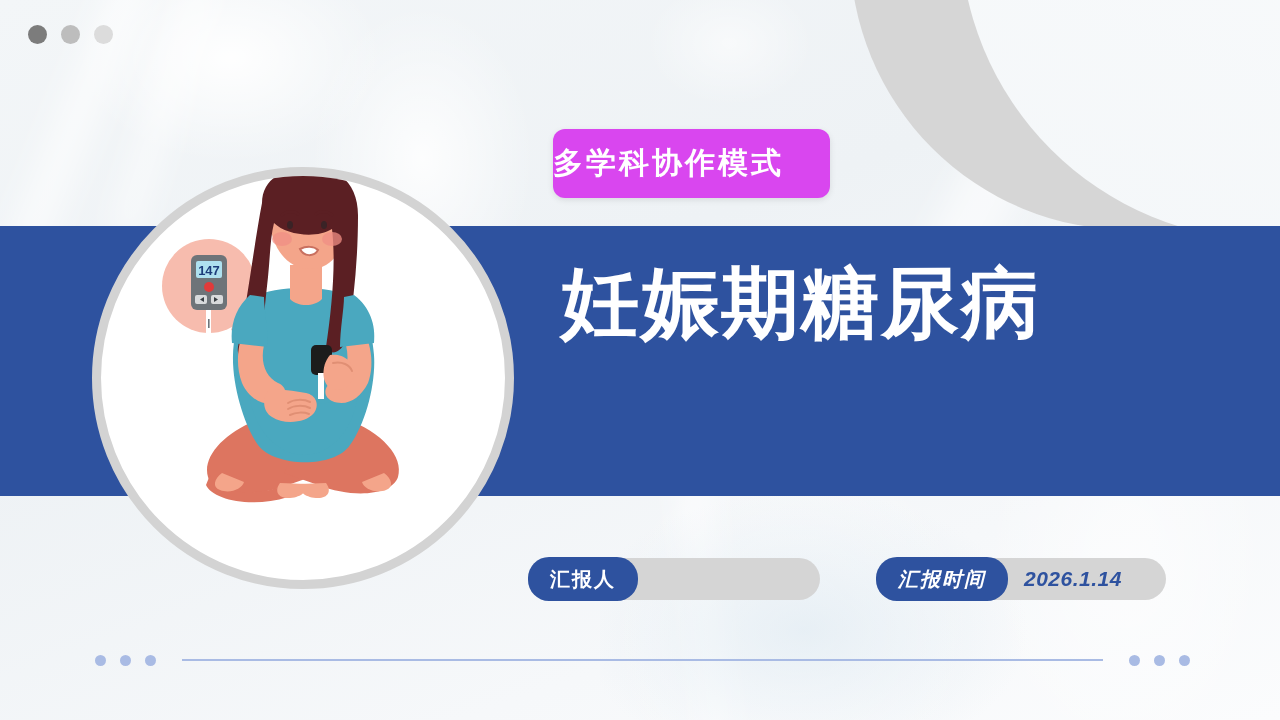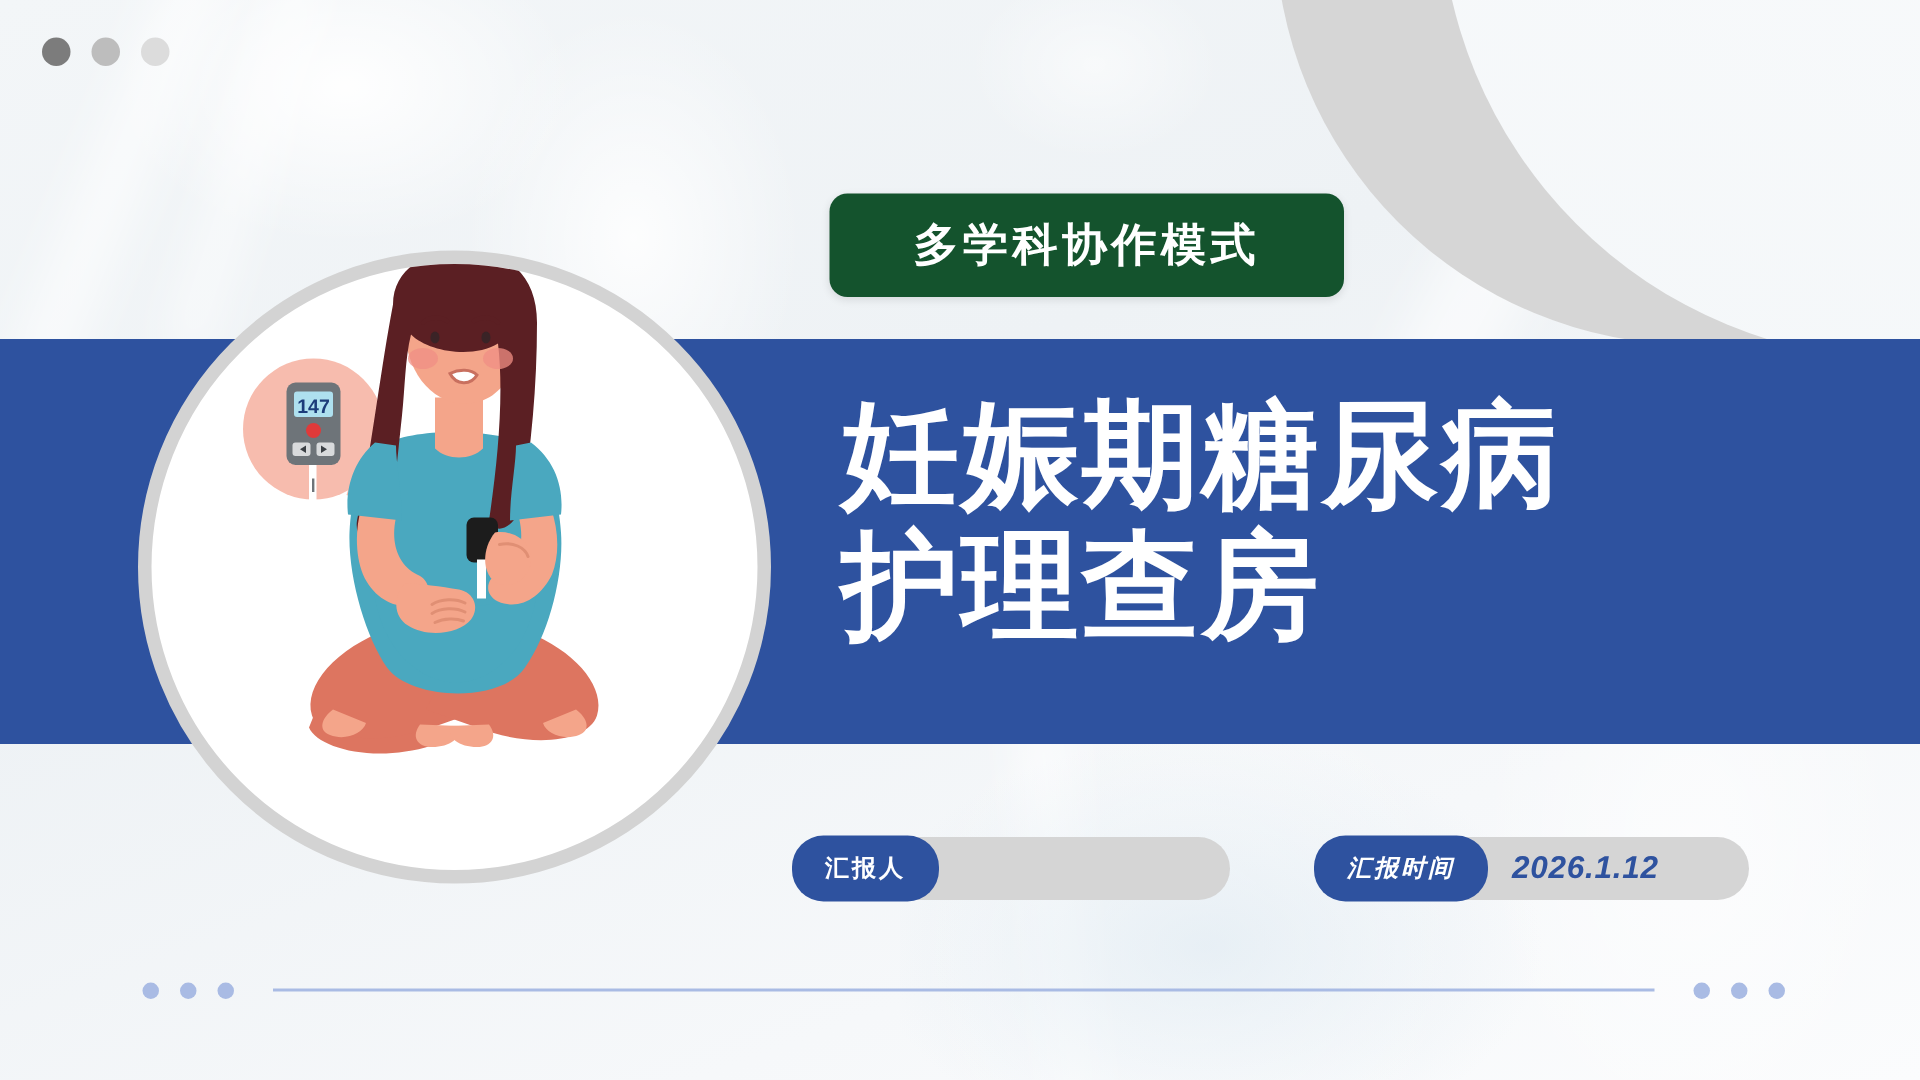--- a/index.html
+++ b/index.html
@@ -119,27 +119,26 @@
     inset: 0;
     width: 100%;
     height: 100%;
   }
 
   
   .subtitle-badge {
     position: absolute;
     left: 553px;
     top: 129px;
-    width: 343px;
+    width: 277px;
     height: 69px;
-    background: #14532d;
+    background: #d946ef;
     border-radius: 12px;
     display: flex;
     align-items: center;
-    justify-content: center;
     box-shadow: 0 2px 6px rgba(0,0,0,0.10);
   }
   .subtitle-badge span {
     color: #ffffff;
     font-size: 30px;
     font-weight: bold;
     letter-spacing: 3px;
   }
 
   
@@ -181,21 +180,21 @@
   .info-pill.datetime  { width: 290px; font-style: italic; }
 
   .pill-label {
     height: 44px;
     background: #2e529f;
     border-radius: 21px;
     display: flex;
     align-items: center;
     justify-content: center;
     color: #ffffff;
-    font-size: 16px;
+    font-size: 20px;
     font-weight: bold;
     letter-spacing: 2px;
     padding: 0 22px;
     box-sizing: border-box;
     flex: 0 0 auto;
   }
   .pill-value {
     color: #2e529f;
     font-size: 21px;
     font-weight: bold;
@@ -341,31 +340,30 @@
       </g>
     </svg>
   </div>
 
   <div class="subtitle-badge">
     <span>多学科协作模式</span>
   </div>
 
   <div class="title-block">
     <div class="title-line">妊娠期糖尿病</div>
-    <div class="title-line">护理查房</div>
   </div>
 
   <div class="info-row">
     <div class="info-pill presenter">
       <div class="pill-label">汇报人</div>
       <div class="pill-value"></div>
     </div>
     <div class="info-pill datetime">
       <div class="pill-label">汇报时间</div>
-      <div class="pill-value">2026.1.12</div>
+      <div class="pill-value">2026.1.14</div>
     </div>
   </div>
 
   <div class="bottom-deco">
     <div class="deco-dots">
       <span class="ddot"></span>
       <span class="ddot"></span>
       <span class="ddot"></span>
     </div>
     <div class="deco-rule"></div>

